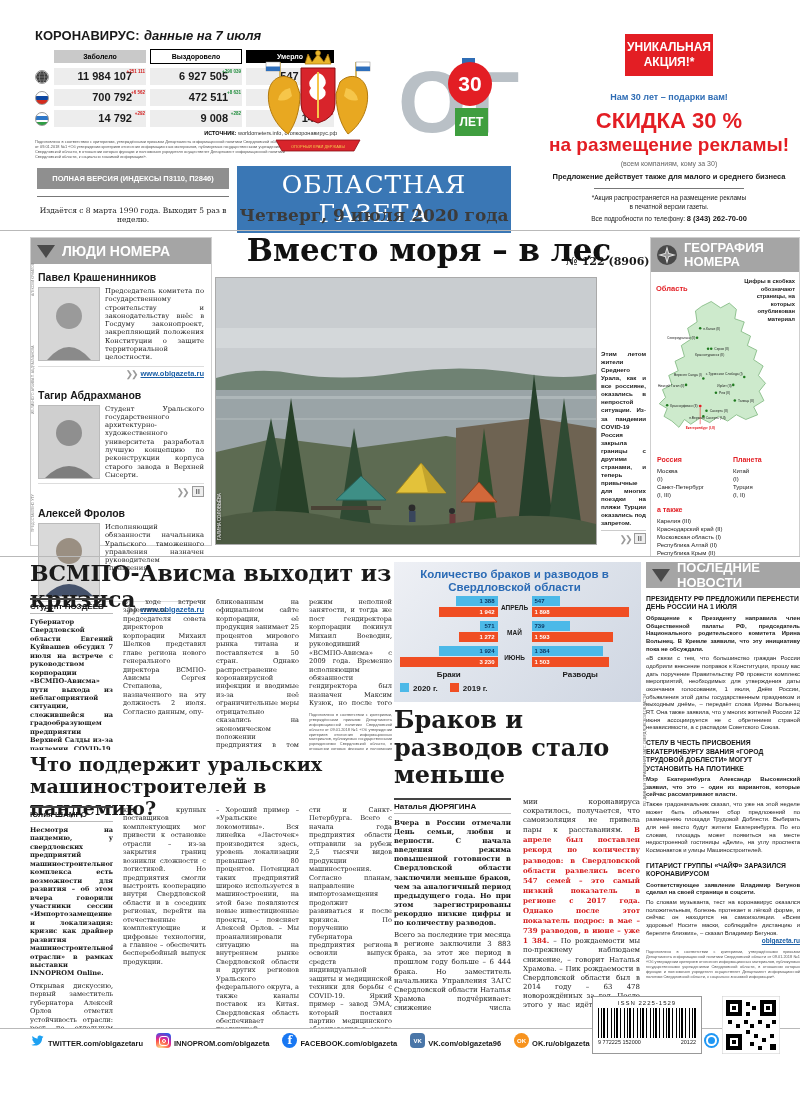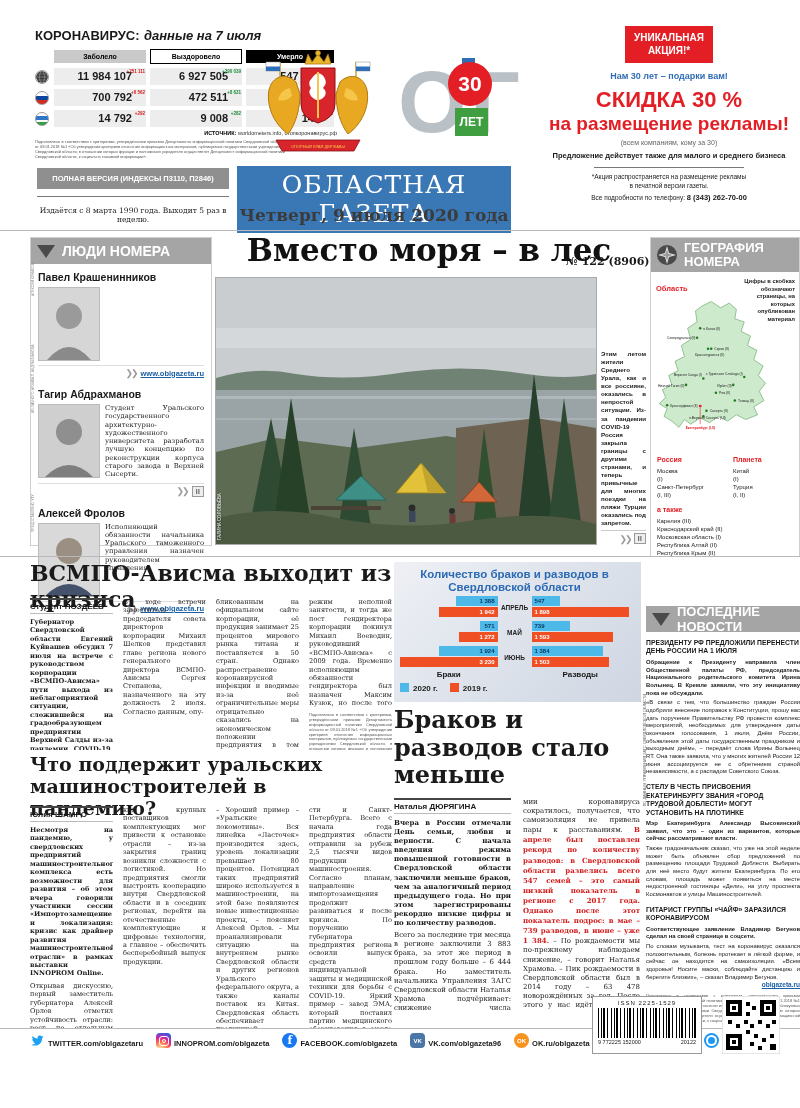--- a/index.html
+++ b/index.html
@@ -42,21 +42,21 @@
   .crest{left:246px;top:48px;width:144px;height:112px;}
   .oglogo{left:398px;top:50px;width:132px;height:110px;}
   .og-letter{position:absolute;font-weight:bold;font-size:88px;line-height:88px;color:#b9c0c6;font-family:"Liberation Sans",sans-serif;}
   .og-blue{position:absolute;left:64px;top:8px;width:13px;height:13px;background:#2f6db5;}
   .og-red{position:absolute;left:50px;top:12px;width:44px;height:44px;background:#e31e24;border-radius:50%;
           color:#fff;font-weight:bold;font-size:21px;display:flex;align-items:center;justify-content:center;}
   .og-green{position:absolute;left:57px;top:58px;width:33px;height:28px;background:#3f9e3f;color:#fff;
             font-weight:bold;font-size:12px;display:flex;align-items:center;justify-content:center;}
   
   .promo{left:540px;top:18px;width:258px;text-align:center;}
-  .promo-badge{margin:8px auto;width:88px;background:#e31e24;color:#fff;font-weight:bold;font-size:10px;
+  .promo-badge{margin:16px auto;width:88px;background:#e31e24;color:#fff;font-weight:bold;font-size:12px;
                line-height:1.25;padding:6px 0;}
   .promo-tag{color:#2f6db5;font-weight:bold;font-size:9px;margin-top:8px;}
   .promo-big1{color:#e31e24;font-weight:bold;font-size:22px;margin-top:6px;}
   .promo-big2{color:#e31e24;font-weight:bold;font-size:19px;}
   .promo-small{color:#666;font-size:7px;margin-top:4px;}
   .promo-bold{font-size:7.5px;font-weight:bold;margin-top:5px;}
   .promo-rule{border-top:1px solid #777;width:150px;margin:7px auto 5px;}
   .promo-note{font-size:6.5px;line-height:1.35;}
   .promo-phone{font-size:6.5px;margin-top:2px;}
   .promo-phone b{font-size:7.5px;}
@@ -135,21 +135,21 @@
   .chart-src{position:absolute;right:-2px;top:132px;transform:rotate(-90deg);transform-origin:right top;
              font-size:3.8px;color:#666;white-space:nowrap;}
   
   .mar-head{left:394px;top:706px;width:247px;font-family:"DejaVu Serif",serif;font-weight:bold;font-size:24px;line-height:1.15;}
   .cols2{left:394px;top:770px;width:247px;height:242px;display:flex;gap:12px;}
   .cols2 .col{width:117px;overflow:hidden;margin-top:28px;}
   .cols2 .body-p,.cols2 .lead-p{font-size:7px;line-height:1.3;}
   .redbold{color:#d31b1b;font-weight:bold;}
   
   .news{left:646px;top:562px;width:154px;height:462px;}
-  .news .sechead{font-size:13px;margin-top:44px;}
+  .news .sechead{font-size:13px;}
   .news-item{margin-top:7px;}
   .news-title{font-weight:bold;font-size:6.8px;line-height:1.25;}
   .news-lead{font-weight:bold;font-size:5.9px;line-height:1.3;margin-top:3px;text-align:justify;}
   .news-body{font-size:5.9px;line-height:1.3;margin-top:2px;text-align:justify;}
   .news-link{text-align:right;color:#1b5fa6;font-weight:bold;font-size:6.5px;text-decoration:underline;cursor:pointer;}
   .news .legal{margin-top:6px;}
   
   .social{left:30px;top:1033px;width:565px;display:flex;align-items:center;gap:13px;}
   .soc{display:flex;align-items:flex-end;gap:3px;cursor:pointer;}
   .soc-label{font-weight:bold;font-size:7.5px;white-space:nowrap;}
@@ -274,20 +274,21 @@
       <div class="person-name">Павел Крашенинников</div>
       <div class="person-row">
         <div class="pphoto">
           <svg width="60" height="72" viewBox="0 0 60 72">
               <rect width="60" height="72" fill="#d6d6d6"></rect>
               <circle cx="30" cy="28" r="13" fill="#9a9a9a"></circle>
               <path d="M8,72 q22,-26 44,0 Z" fill="#8a8a8a"></path>
             </svg>
           <span class="pcredit">АЛЕКСЕЙ КУНИЛОВ</span>
         </div>
+        <div class="ptext">Председатель комитета по государственному строительству и законодательству внёс в Госдуму законопроект, закрепляющий положения Конституции о защите территориальной целостности.</div>
       </div>
       <div class="plink">
           <span class="chev">❯❯</span>
         <span class="linkblue">www.oblgazeta.ru</span>
         </div>
     </div>
     <div class="person">
       <div class="person-name">Тагир Абдрахманов</div>
       <div class="person-row">
         <div class="pphoto">

